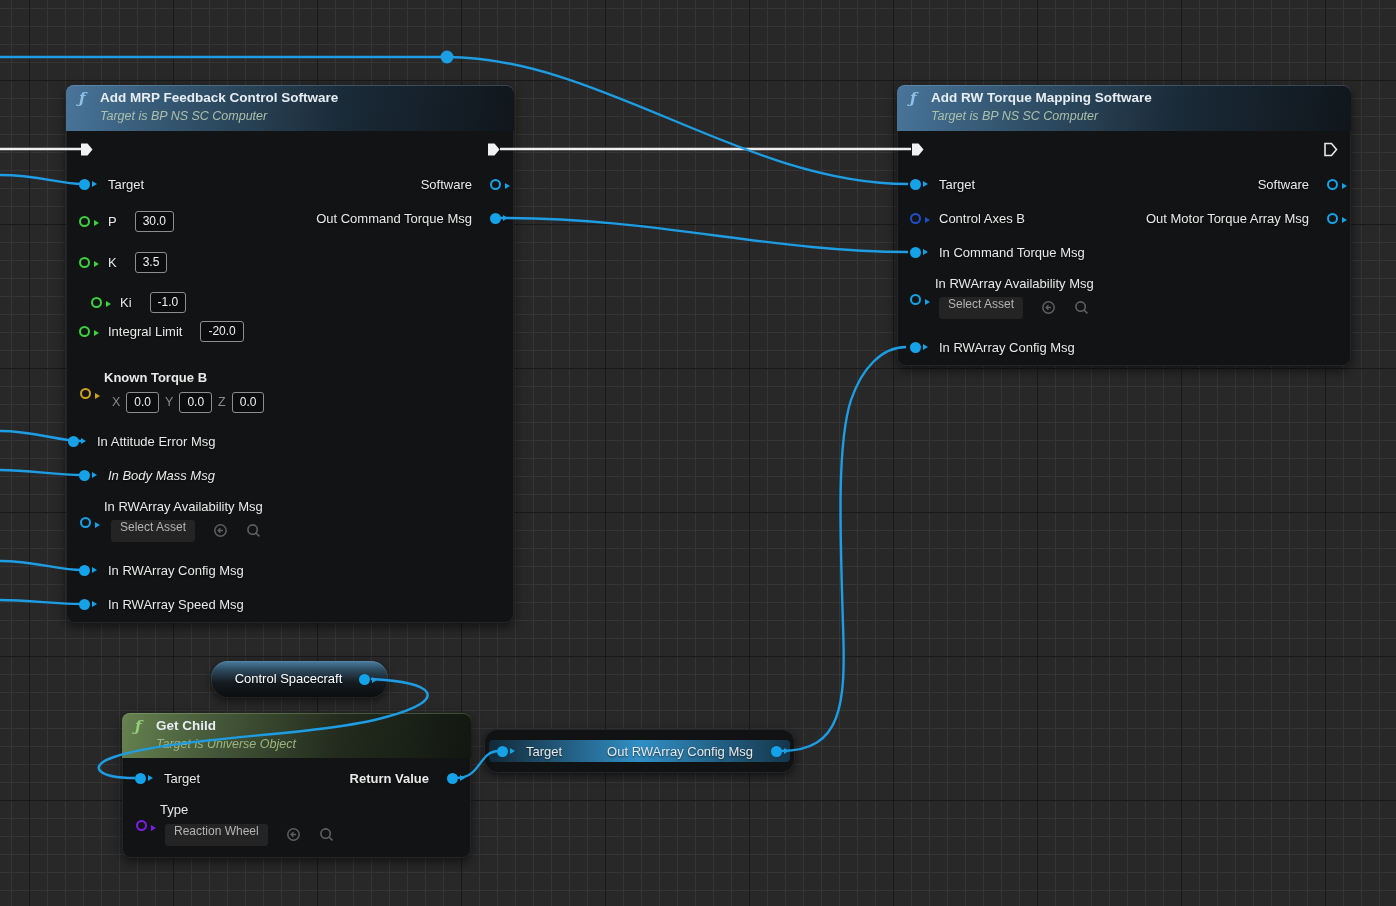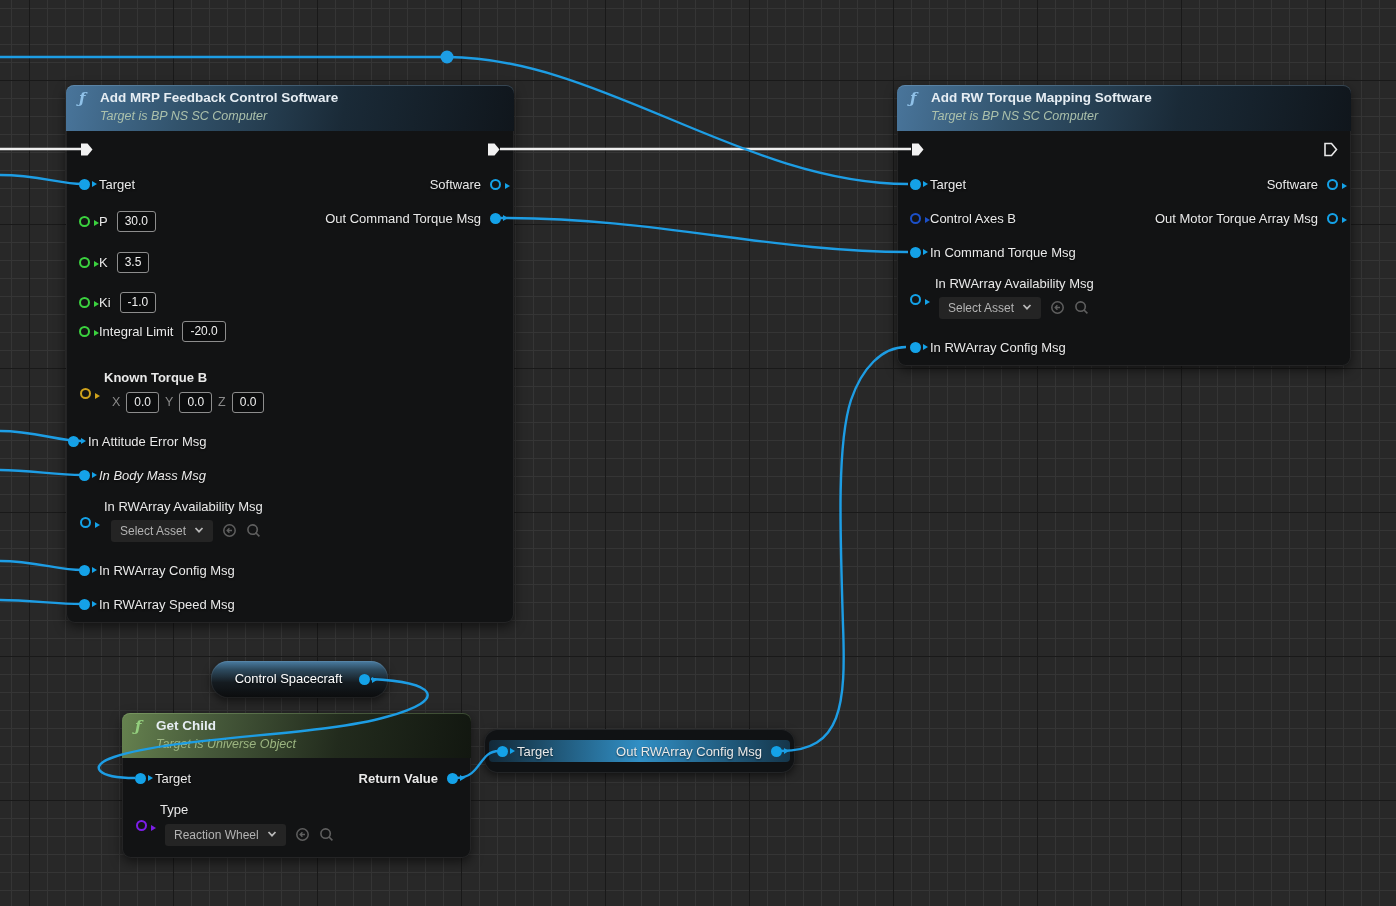--- a/index.html
+++ b/index.html
@@ -32,21 +32,21 @@
     background:linear-gradient(100deg, #66824f 0%, #46593a 26%, #222b1d 62%, #121710 100%);
     box-shadow: inset 0 1px 0 rgba(170,210,140,0.28);
   }
   .fn-icon { position:absolute; left:13px; top:4px; font-family:"DejaVu Serif", serif; font-style:italic; font-weight:bold; font-size:15px; }
   .hdr.blue  .fn-icon { color:#8fc1e8; }
   .hdr.green .fn-icon { color:#93ce7d; }
   .t1 { position:absolute; left:34px; top:5px;  font-size:13.5px; font-weight:bold; color:#e6edf3; white-space:nowrap; }
   .t2 { position:absolute; left:34px; top:24px; font-size:12.5px; font-style:italic; color:#abc0ab; white-space:nowrap; }
   .hdr.green .t2 { color:#9cb581; }
 
-  .row { position:absolute; height:20px; display:flex; align-items:center; gap:9px; white-space:nowrap; z-index:2; }
+  .row { position:absolute; height:20px; display:flex; align-items:center; gap:18px; white-space:nowrap; z-index:2; }
   .row.r { flex-direction:row-reverse; }
   .lbl { font-size:13px; color:#e9e9e9; text-shadow:0 1px 2px rgba(0,0,0,0.6); }
   .sub { font-size:12.5px; color:#8a8a8a; }
   .plain-lbl { position:absolute; font-size:13px; color:#e9e9e9; white-space:nowrap; }
 
   .pin { width:11px; height:11px; border-radius:50%; position:relative; flex:0 0 auto; }
   .pin::after { content:""; position:absolute; left:13px; top:2.5px; width:0; height:0;
                 border-top:3px solid transparent; border-bottom:3px solid transparent;
                 border-left:5px solid currentColor; }
   .pin.f { background:currentColor; }
@@ -57,21 +57,21 @@
   .c-gold   { color:#cfa21c; }
   .c-purple { color:#7d1ee8; }
   .c-navy   { color:#1c50c8; }
 
   .exec { display:block; }
 
   .vbox { border:1px solid #8d8d8d; border-radius:3px; background:rgba(0,0,0,0.35);
           color:#f0f0f0; font-size:12px; padding:2px 7px; line-height:15px; min-width:28px; text-align:center; }
 
   .picker { display:flex; align-items:center; gap:8px; background:#242424; border-radius:3px;
-            color:#b3b3b3; font-size:12px; padding:0 9px; height:22px; }
+            color:#b3b3b3; font-size:12px; padding:0 9px; height:22px;flex-direction:column; }
   .ghost { display:block; }
 
   .pill { position:absolute; z-index:10; border-radius:17px;
           box-shadow: inset 0 0 0 1px rgba(255,255,255,0.08), 0 3px 9px rgba(0,0,0,0.55); }
   #node-control-spacecraft { background:linear-gradient(180deg, #4a7da3 0%, #2d4a5e 24%, #151b20 58%, #0b0c0d 100%); }
   #node-compact { background:#101214; }
   #node-compact .band { position:absolute; left:5px; right:5px; top:11px; height:22px; border-radius:4px;
         background:linear-gradient(to right, rgba(25,110,165,0.25), rgba(55,165,228,0.85) 50%, rgba(30,120,175,0.35)); }
 
   #wires { position:absolute; left:0; top:0; z-index:50; pointer-events:none; }
@@ -107,21 +107,21 @@
     <span class="lbl">P</span>
     <span class="vbox">30.0</span>
   </div>
 
   <div class="row" style="top:167px; left:13px;">
     <span class="pin h c-green"></span>
     <span class="lbl">K</span>
     <span class="vbox">3.5</span>
   </div>
 
-  <div class="row" style="top:207px; left:13px;">
+  <div class="row" style="top:207px; left:25px;">
     <span class="pin h c-green"></span>
     <span class="lbl">Ki</span>
     <span class="vbox">-1.0</span>
   </div>
 
   <div class="row" style="top:236px; left:13px;">
     <span class="pin h c-green"></span>
     <span class="lbl">Integral Limit</span>
     <span class="vbox">-20.0</span>
   </div>

